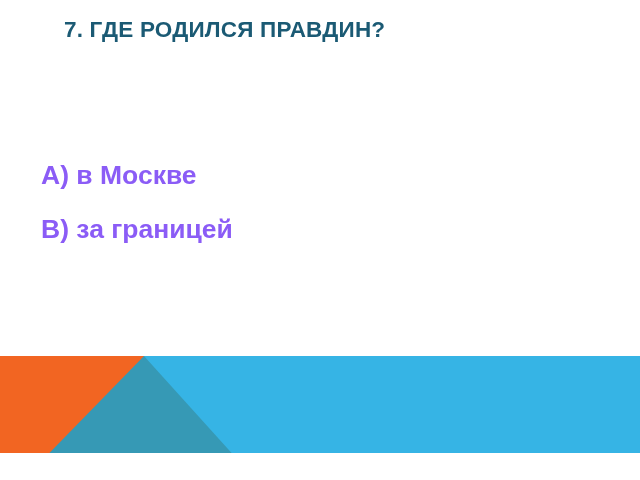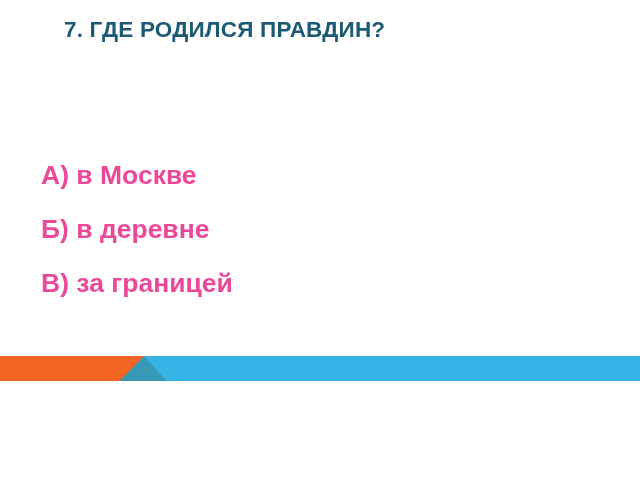--- a/index.html
+++ b/index.html
@@ -9,21 +9,21 @@
   body {
     width: 640px;
     height: 480px;
     background: #ffffff;
     font-family: "Liberation Sans", sans-serif;
     overflow: hidden;
   }
   #slide {
     position: relative;
     width: 640px;
-    height: 381px;
+    height: 453px;
     background: #ffffff;
     overflow: hidden;
   }
 
   
   #title-block {
     position: absolute;
     left: 64px;
     top: 14px;
     width: 340px;
@@ -45,21 +45,21 @@
     position: absolute;
     left: 41px;
     top: 148px;
     width: 520px;
   }
   .option-line {
     font-family: "Liberation Sans", sans-serif;
     font-size: 26.5px;
     line-height: 54px;
     font-weight: bold;
-    color: #ec4899;
+    color: #8b5cf6;
     white-space: pre;
   }
 
   
   #bottom-band {
     position: absolute;
     left: 0;
     top: 356px;
     width: 640px;
     height: 124px;
@@ -75,21 +75,20 @@
 <body>
 
 <div id="slide">
 
   <div id="title-block">
     <h1 id="slide-title">7. ГДЕ РОДИЛСЯ ПРАВДИН?</h1>
   </div>
 
   <div id="options-block">
     <div class="option-line">А) в Москве</div>
-    <div class="option-line">Б) в деревне</div>
     <div class="option-line">В) за границей</div>
   </div>
 
   <div id="bottom-band">
     <svg viewBox="0 0 640 124" width="640" height="124" xmlns="http://www.w3.org/2000/svg">
       <rect x="0" y="0" width="640" height="124" fill="#36b4e5"></rect>
       <polygon points="144,0 256,124 0,124 0,0" fill="#3699b5"></polygon>
       <polygon points="144,0 0,0 0,124 23,124" fill="#f26522"></polygon>
     </svg>
   </div>

